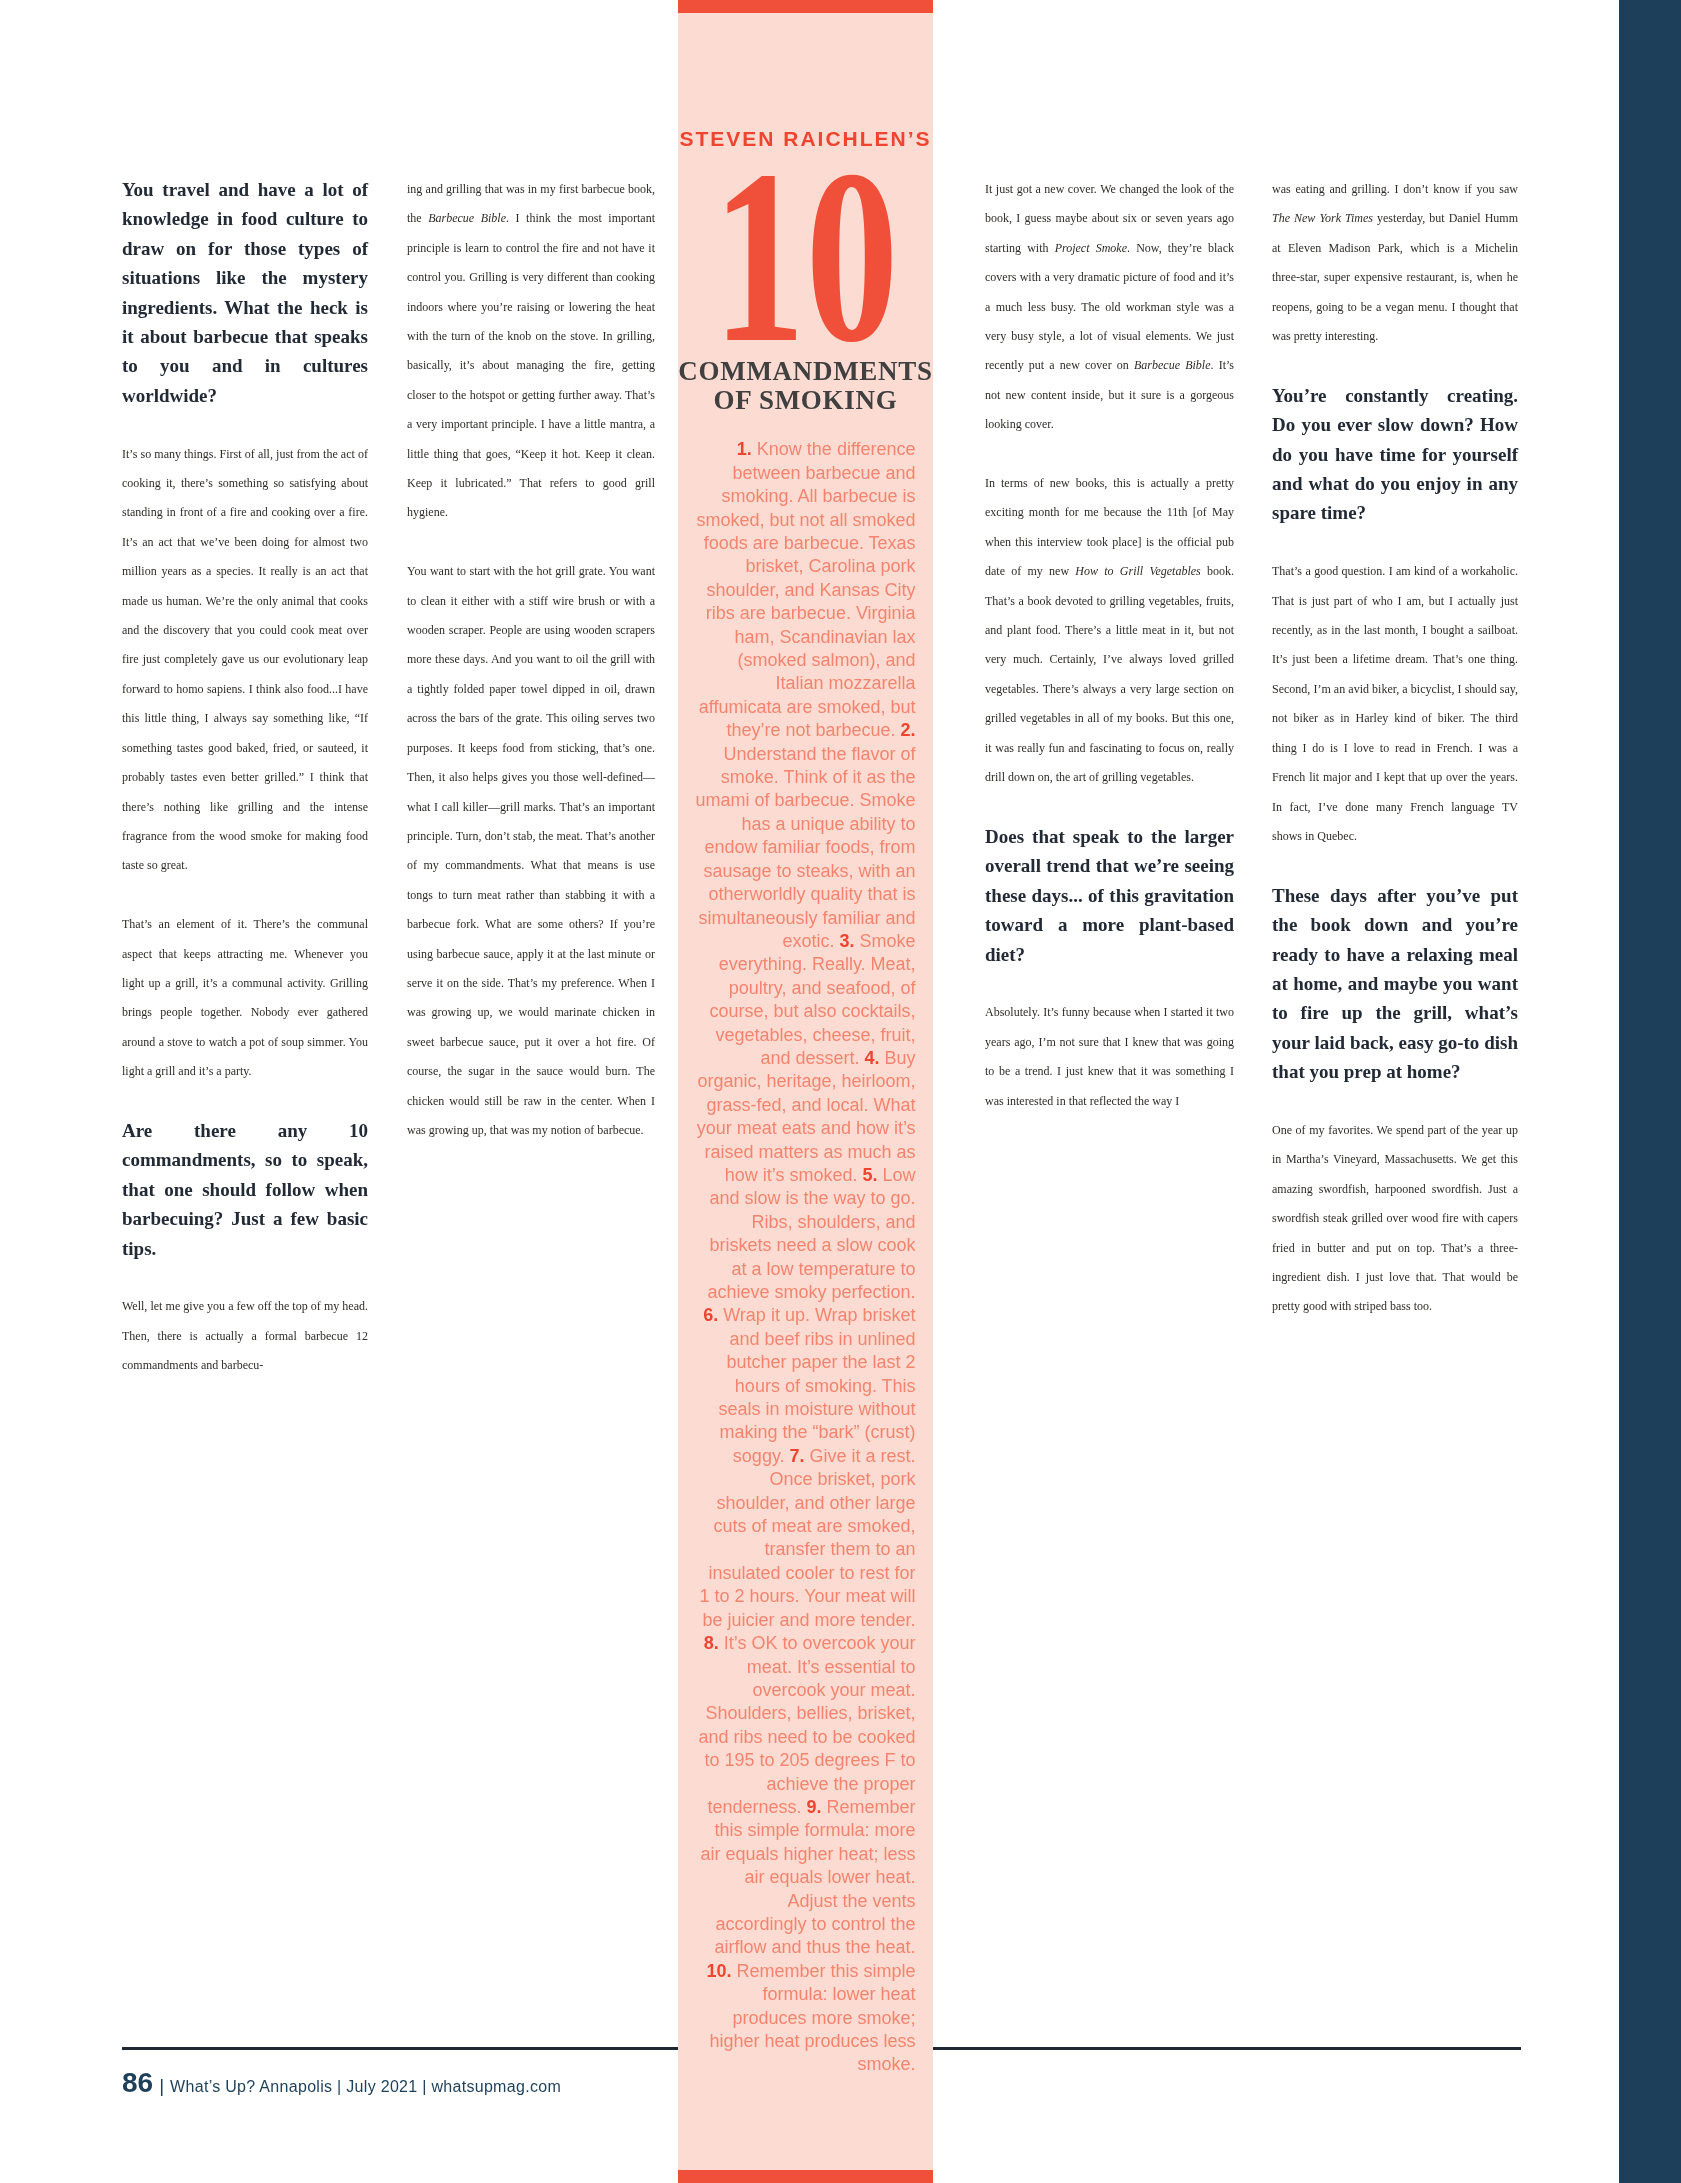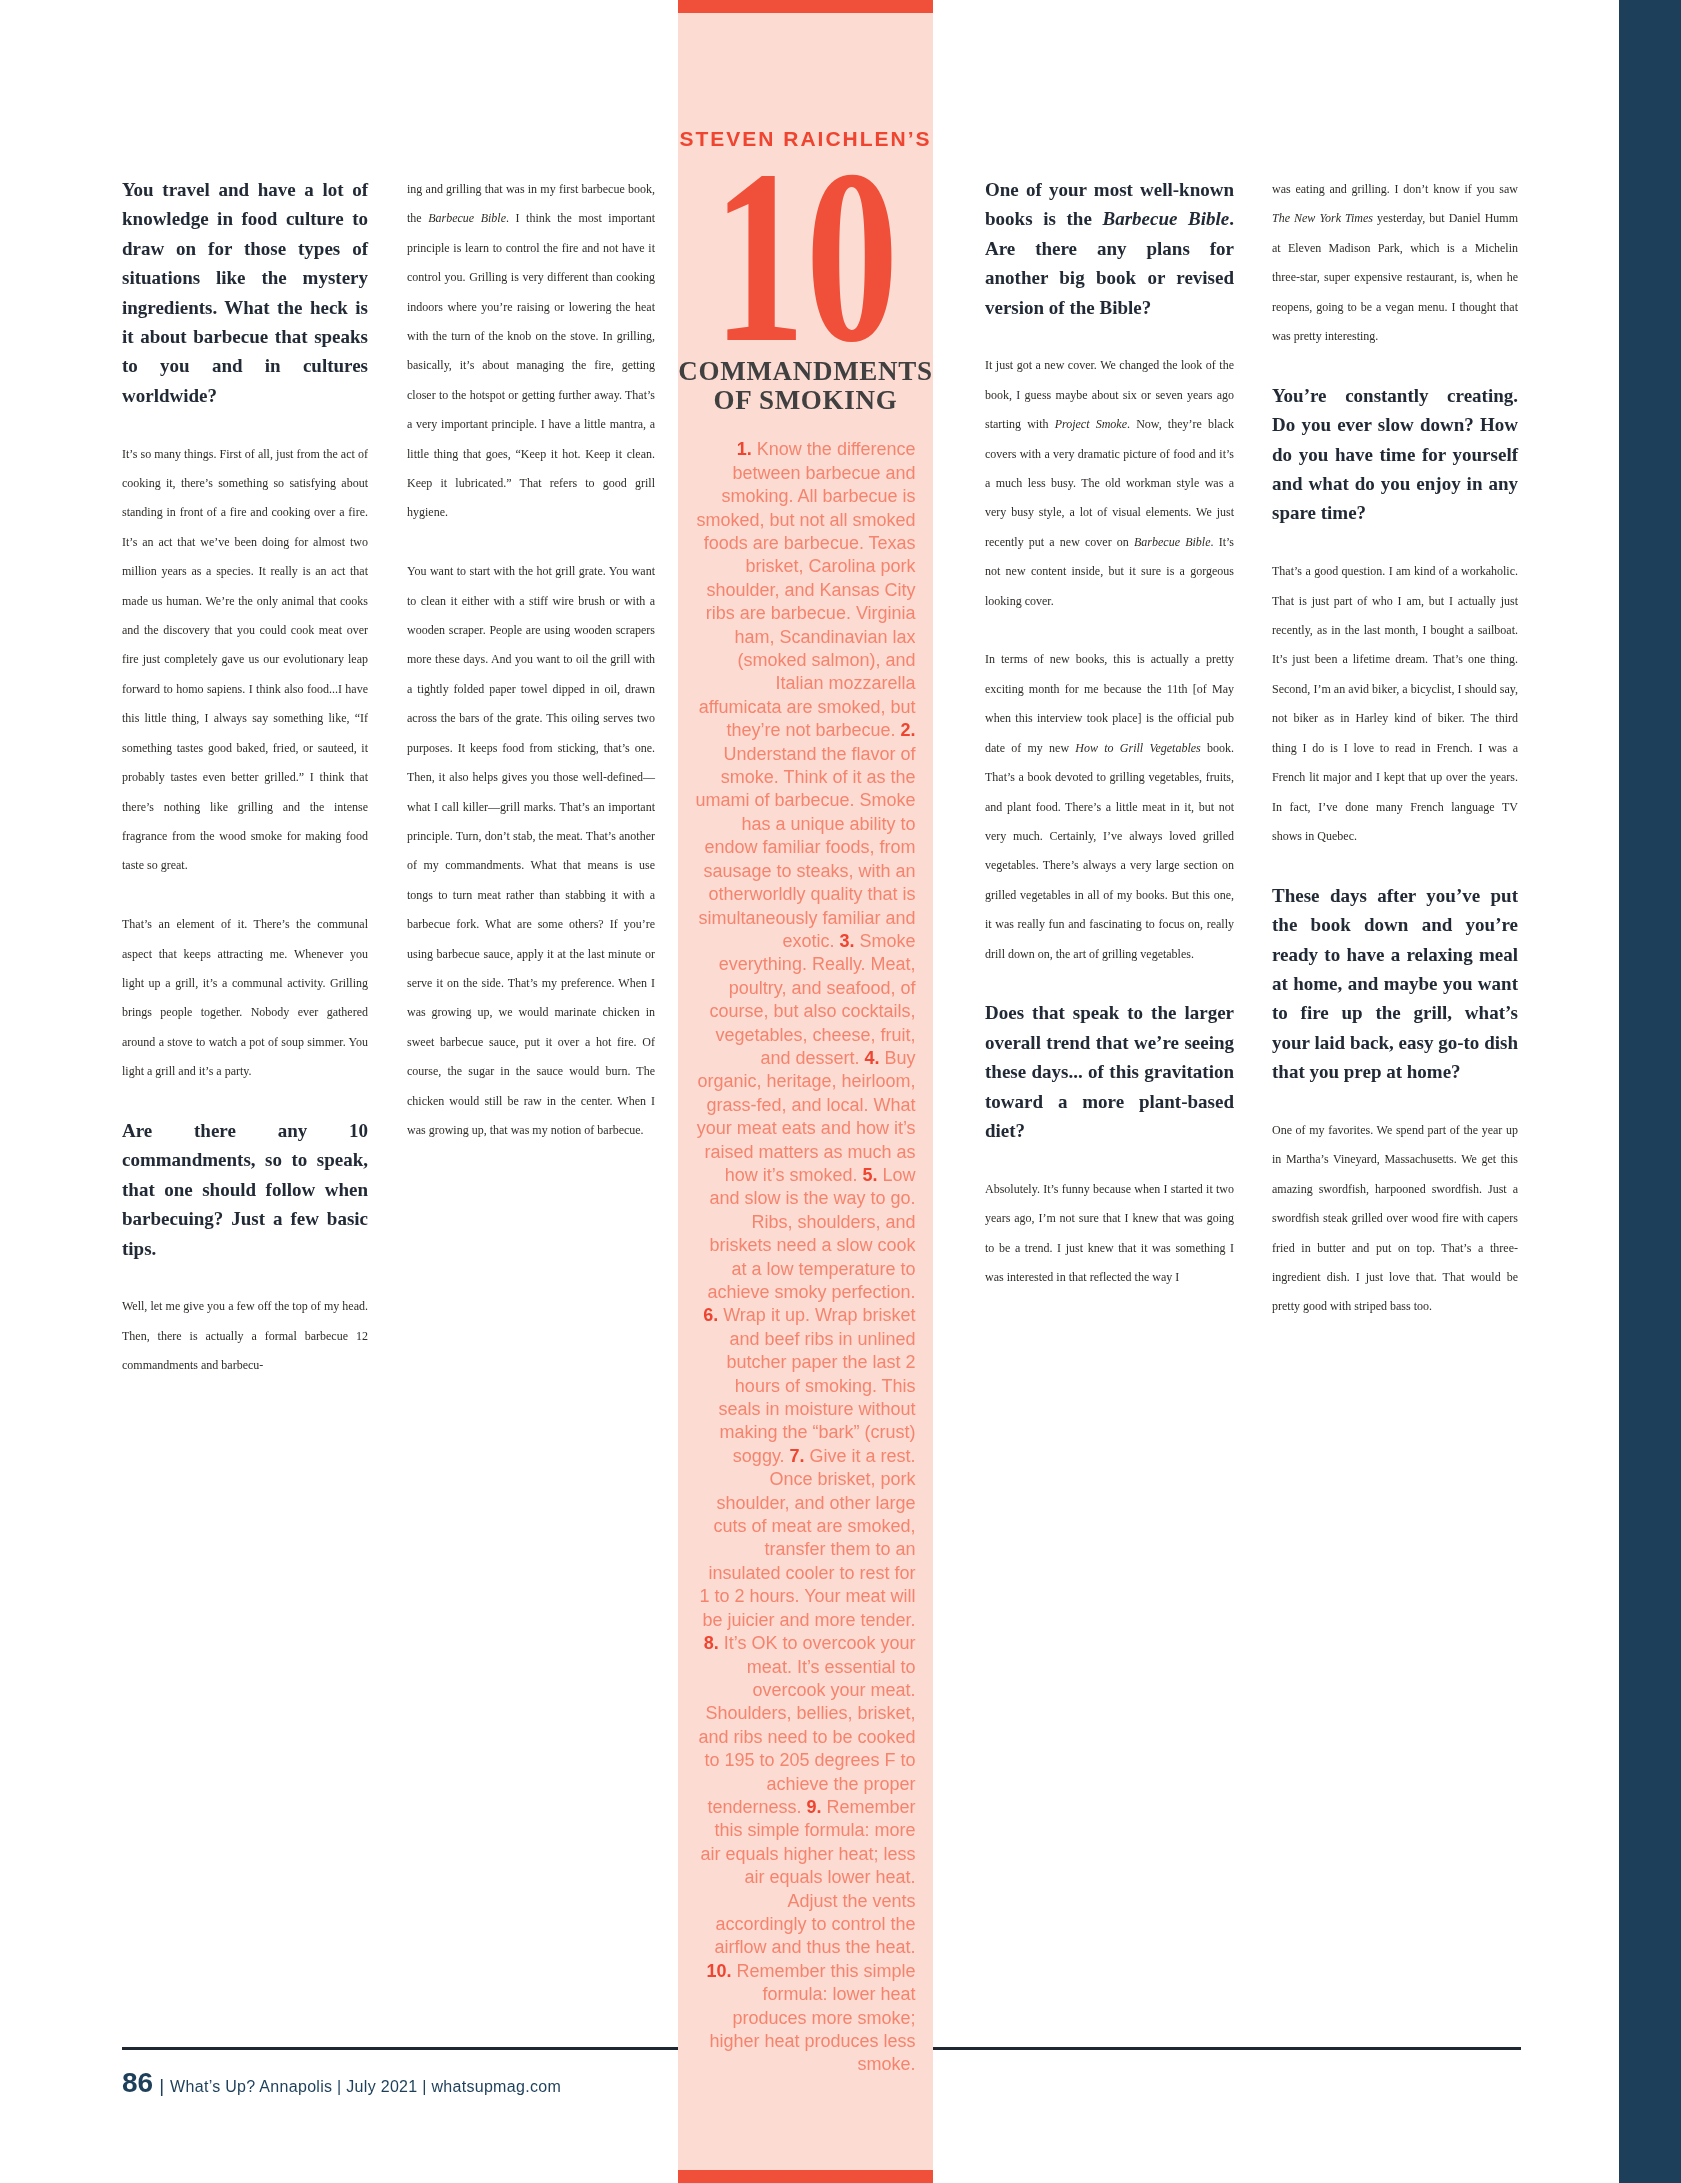--- a/index.html
+++ b/index.html
@@ -48,21 +48,20 @@
       <div class="para">It’s so many things. First of all, just from the act of cooking it, there’s something so satisfying about standing in front of a fire and cooking over a fire. It’s an act that we’ve been doing for almost two million years as a species. It really is an act that made us human. We’re the only animal that cooks and the discovery that you could cook meat over fire just completely gave us our evolutionary leap forward to homo sapiens. I think also food...I have this little thing, I always say something like, “If something tastes good baked, fried, or sauteed, it probably tastes even better grilled.” I think that there’s nothing like grilling and the intense fragrance from the wood smoke for making food taste so great.</div>
       <div class="para">That’s an element of it. There’s the communal aspect that keeps attracting me. Whenever you light up a grill, it’s a communal activity. Grilling brings people together. Nobody ever gathered around a stove to watch a pot of soup simmer. You light a grill and it’s a party.</div>
       <div class="question">Are there any 10 commandments, so to speak, that one should follow when barbecuing? Just a few basic tips.</div>
       <div class="para">Well, let me give you a few off the top of my head. Then, there is actually a formal barbecue 12 commandments and barbecu-</div>
     </div>
   <div class="col c2">
       <div class="para">ing and grilling that was in my first barbecue book, the <i>Barbecue Bible</i>. I think the most important principle is learn to control the fire and not have it control you. Grilling is very different than cooking indoors where you’re raising or lowering the heat with the turn of the knob on the stove. In grilling, basically, it’s about managing the fire, getting closer to the hotspot or getting further away. That’s a very important principle. I have a little mantra, a little thing that goes, “Keep it hot. Keep it clean. Keep it lubricated.” That refers to good grill hygiene.</div>
       <div class="para">You want to start with the hot grill grate. You want to clean it either with a stiff wire brush or with a wooden scraper. People are using wooden scrapers more these days. And you want to oil the grill with a tightly folded paper towel dipped in oil, drawn across the bars of the grate. This oiling serves two purposes. It keeps food from sticking, that’s one. Then, it also helps gives you those well-defined—what I call killer—grill marks. That’s an important principle. Turn, don’t stab, the meat. That’s another of my commandments. What that means is use tongs to turn meat rather than stabbing it with a barbecue fork. What are some others? If you’re using barbecue sauce, apply it at the last minute or serve it on the side. That’s my preference. When I was growing up, we would marinate chicken in sweet barbecue sauce, put it over a hot fire. Of course, the sugar in the sauce would burn. The chicken would still be raw in the center. When I was growing up, that was my notion of barbecue.</div>
     </div>
   <div class="col c4">
-      <div class="question">One of your most well-known books is the <i>Barbecue Bible</i>. Are there any plans for another big book or revised version of the Bible?</div>
       <div class="para">It just got a new cover. We changed the look of the book, I guess maybe about six or seven years ago starting with <i>Project Smoke</i>. Now, they’re black covers with a very dramatic picture of food and it’s a much less busy. The old workman style was a very busy style, a lot of visual elements. We just recently put a new cover on <i>Barbecue Bible</i>. It’s not new content inside, but it sure is a gorgeous looking cover.</div>
       <div class="para">In terms of new books, this is actually a pretty exciting month for me because the 11th [of May when this interview took place] is the official pub date of my new <i>How to Grill Vegetables</i> book. That’s a book devoted to grilling vegetables, fruits, and plant food. There’s a little meat in it, but not very much. Certainly, I’ve always loved grilled vegetables. There’s always a very large section on grilled vegetables in all of my books. But this one, it was really fun and fascinating to focus on, really drill down on, the art of grilling vegetables.</div>
       <div class="question">Does that speak to the larger overall trend that we’re seeing these days... of this gravitation toward a more plant-based diet?</div>
       <div class="para">Absolutely. It’s funny because when I started it two years ago, I’m not sure that I knew that was going to be a trend. I just knew that it was something I was interested in that reflected the way I</div>
     </div>
   <div class="col c5">
       <div class="para">was eating and grilling. I don’t know if you saw <i>The New York Times</i> yesterday, but Daniel Humm at Eleven Madison Park, which is a Michelin three-star, super expensive restaurant, is, when he reopens, going to be a vegan menu. I thought that was pretty interesting.</div>
       <div class="question">You’re constantly creating. Do you ever slow down? How do you have time for yourself and what do you enjoy in any spare time?</div>
       <div class="para">That’s a good question. I am kind of a workaholic. That is just part of who I am, but I actually just recently, as in the last month, I bought a sailboat. It’s just been a lifetime dream. That’s one thing. Second, I’m an avid biker, a bicyclist, I should say, not biker as in Harley kind of biker. The third thing I do is I love to read in French. I was a French lit major and I kept that up over the years. In fact, I’ve done many French language TV shows in Quebec.</div>
       <div class="question">These days after you’ve put the book down and you’re ready to have a relaxing meal at home, and maybe you want to fire up the grill, what’s your laid back, easy go-to dish that you prep at home?</div>

